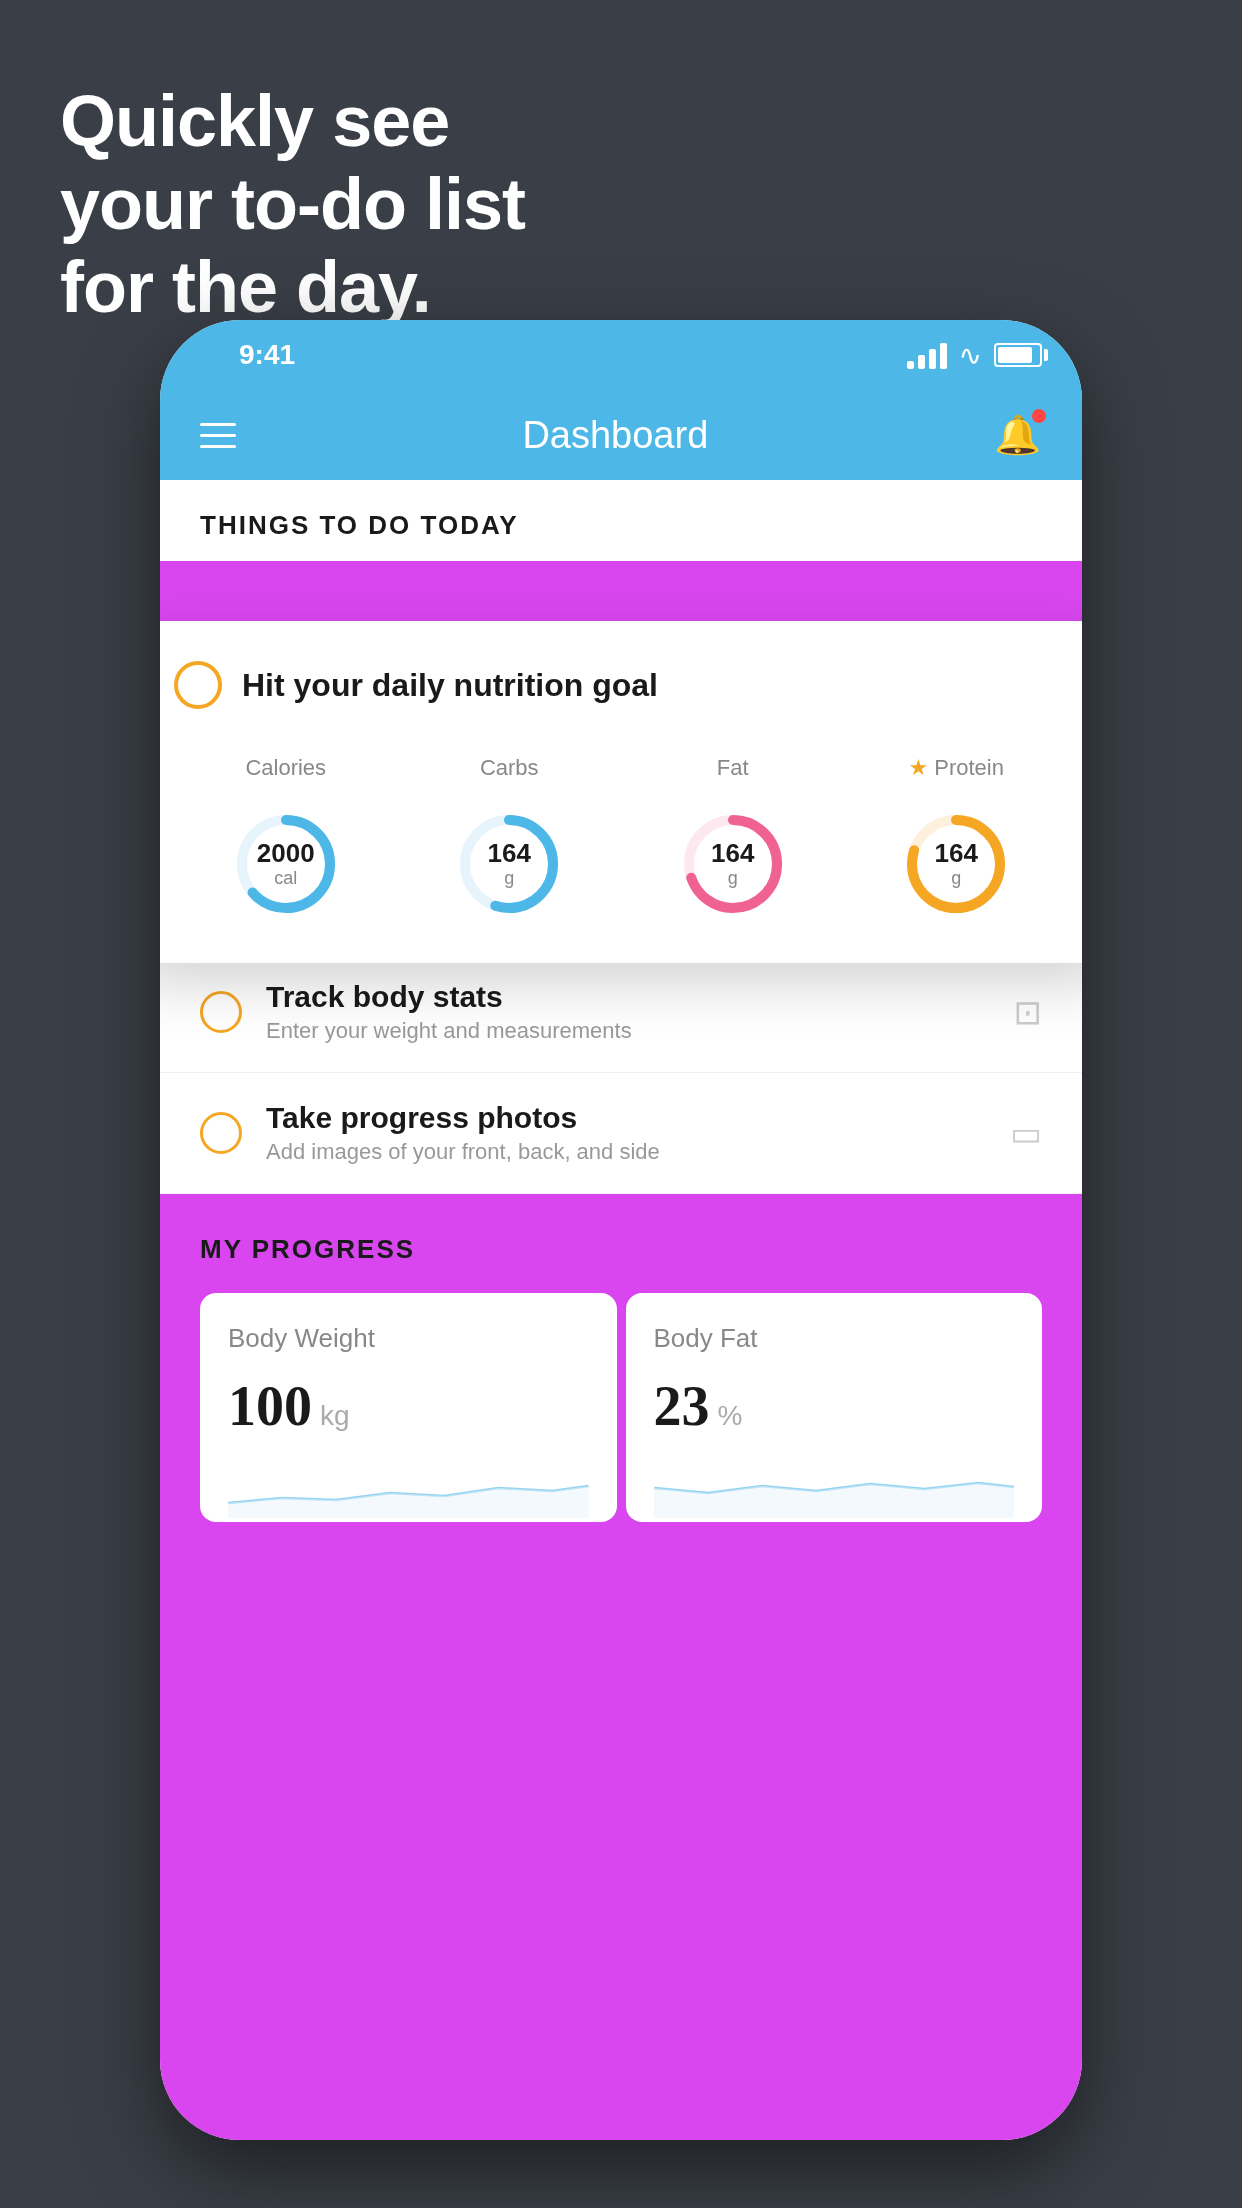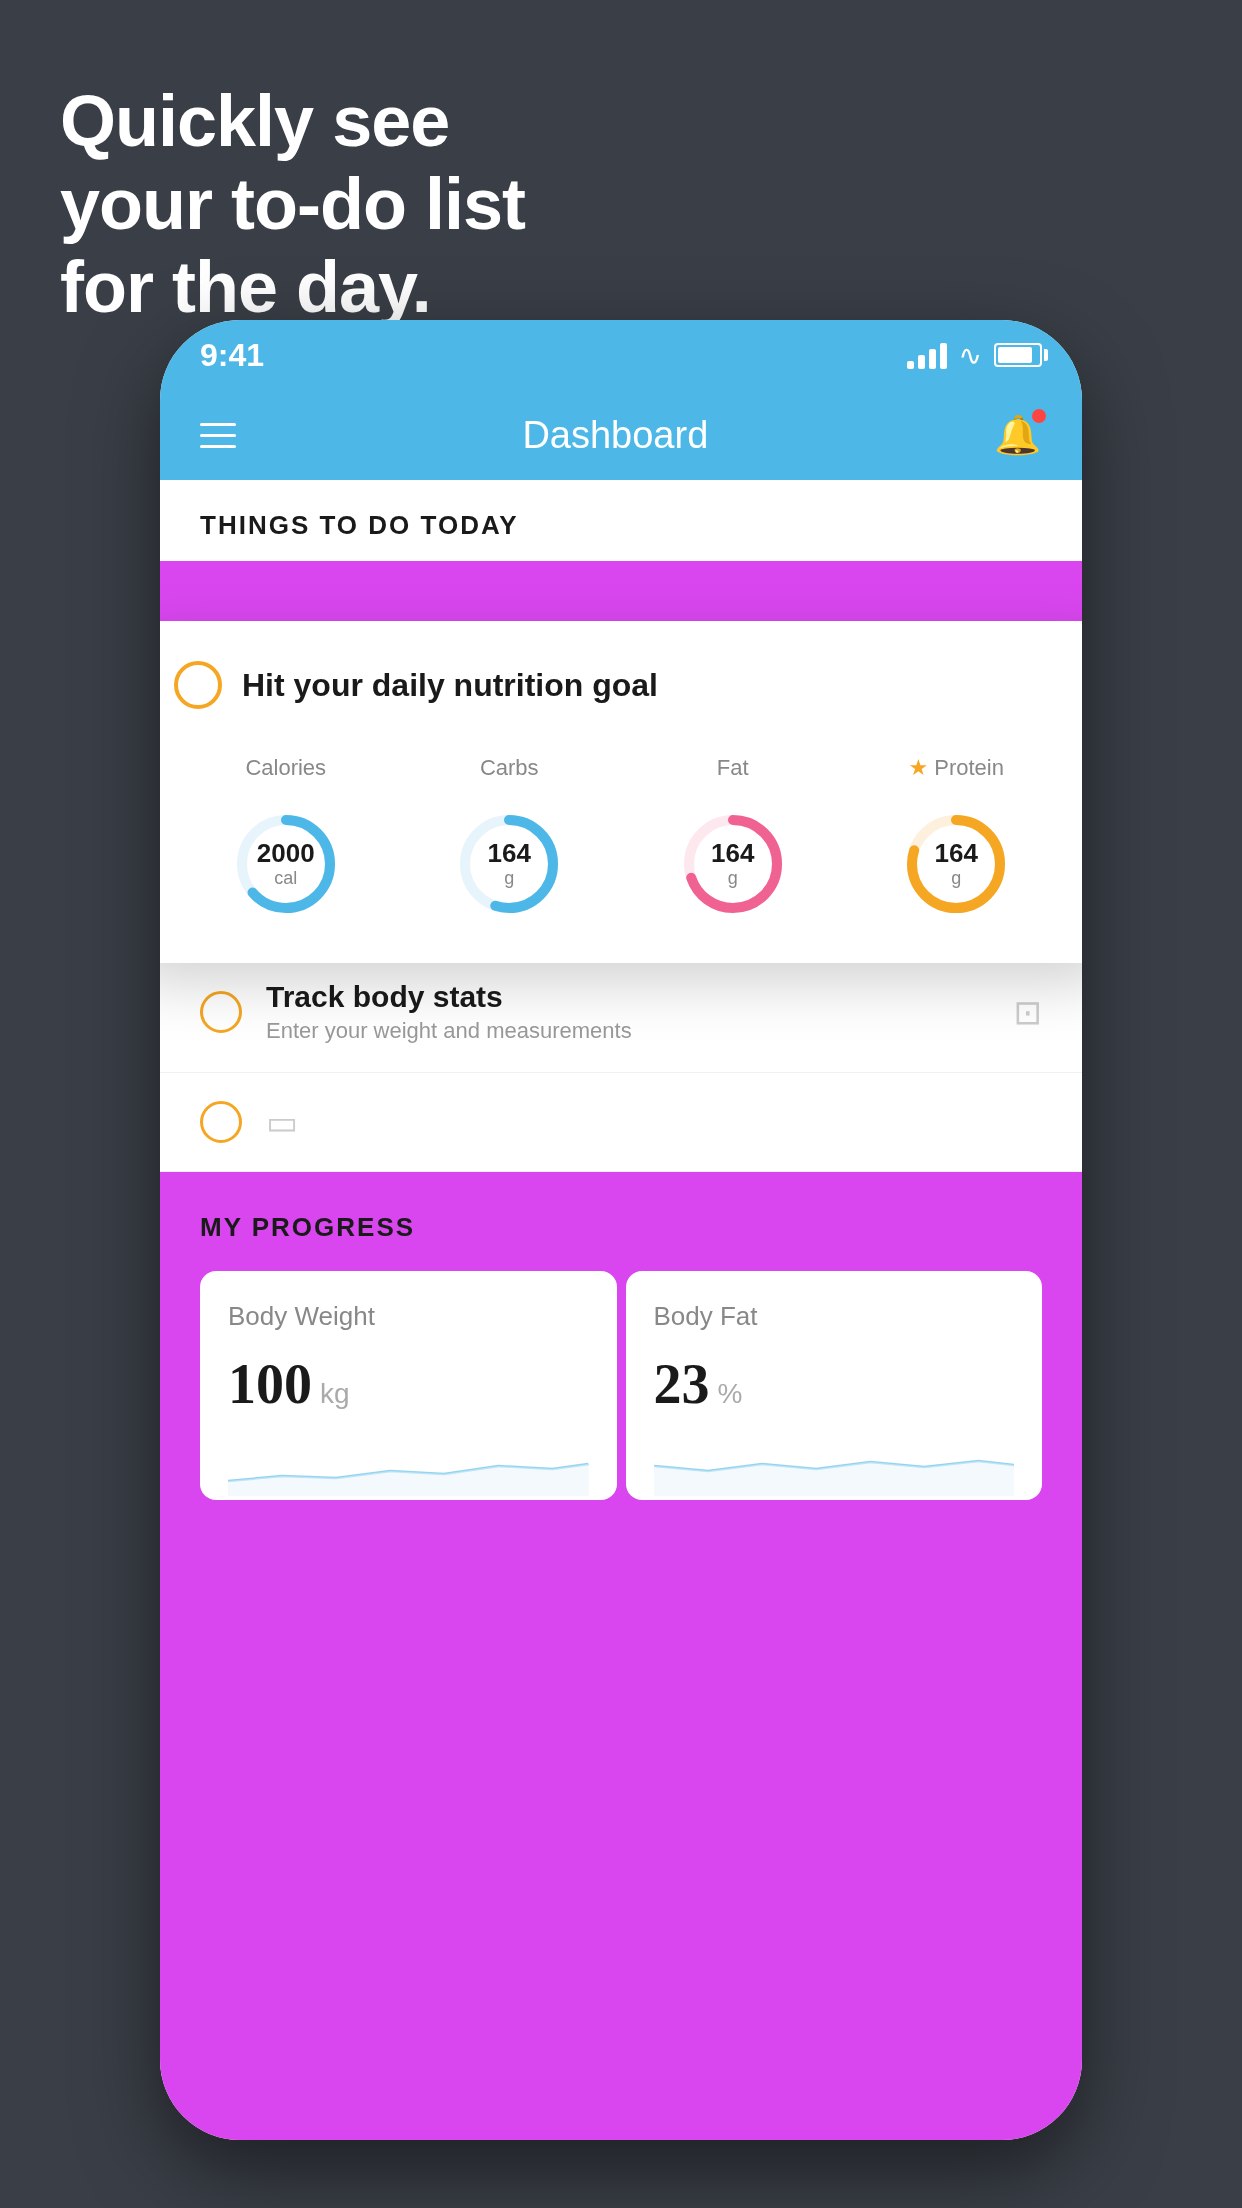--- a/index.html
+++ b/index.html
@@ -43,22 +43,23 @@
       background: #4db8e8;
       height: 70px;
       display: flex;
       align-items: center;
       justify-content: space-between;
       padding: 0 40px;
     }
 
     .status-time {
       color: #ffffff;
-      font-size: 32px;
+      font-size: 28px;
       font-weight: 600;
+      margin-left: 39px;
     }
 
     .status-icons {
       display: flex;
       align-items: center;
       gap: 12px;
     }
 
     .signal-bars {
       display: flex;
@@ -509,20 +510,24 @@
           <div class="todo-circle yellow"></div>
           <div class="todo-text">
             <div class="todo-title">Track body stats</div>
             <div class="todo-subtitle">Enter your weight and measurements</div>
           </div>
           <span class="todo-icon">⊡</span>
         </div>
 
         <div class="todo-item">
           <div class="todo-circle yellow"></div>
+          <div class="todo-text">
+            <div class="todo-title">Take progress photos</div>
+            <div class="todo-subtitle">Add images of your front, back, and side</div>
+          </div>
           <span class="todo-icon">▭</span>
         </div>
 
       </div>
 
       <div class="progress-section">
         <div class="progress-title">MY PROGRESS</div>
         <div class="progress-cards">
 
           <div class="progress-card">

